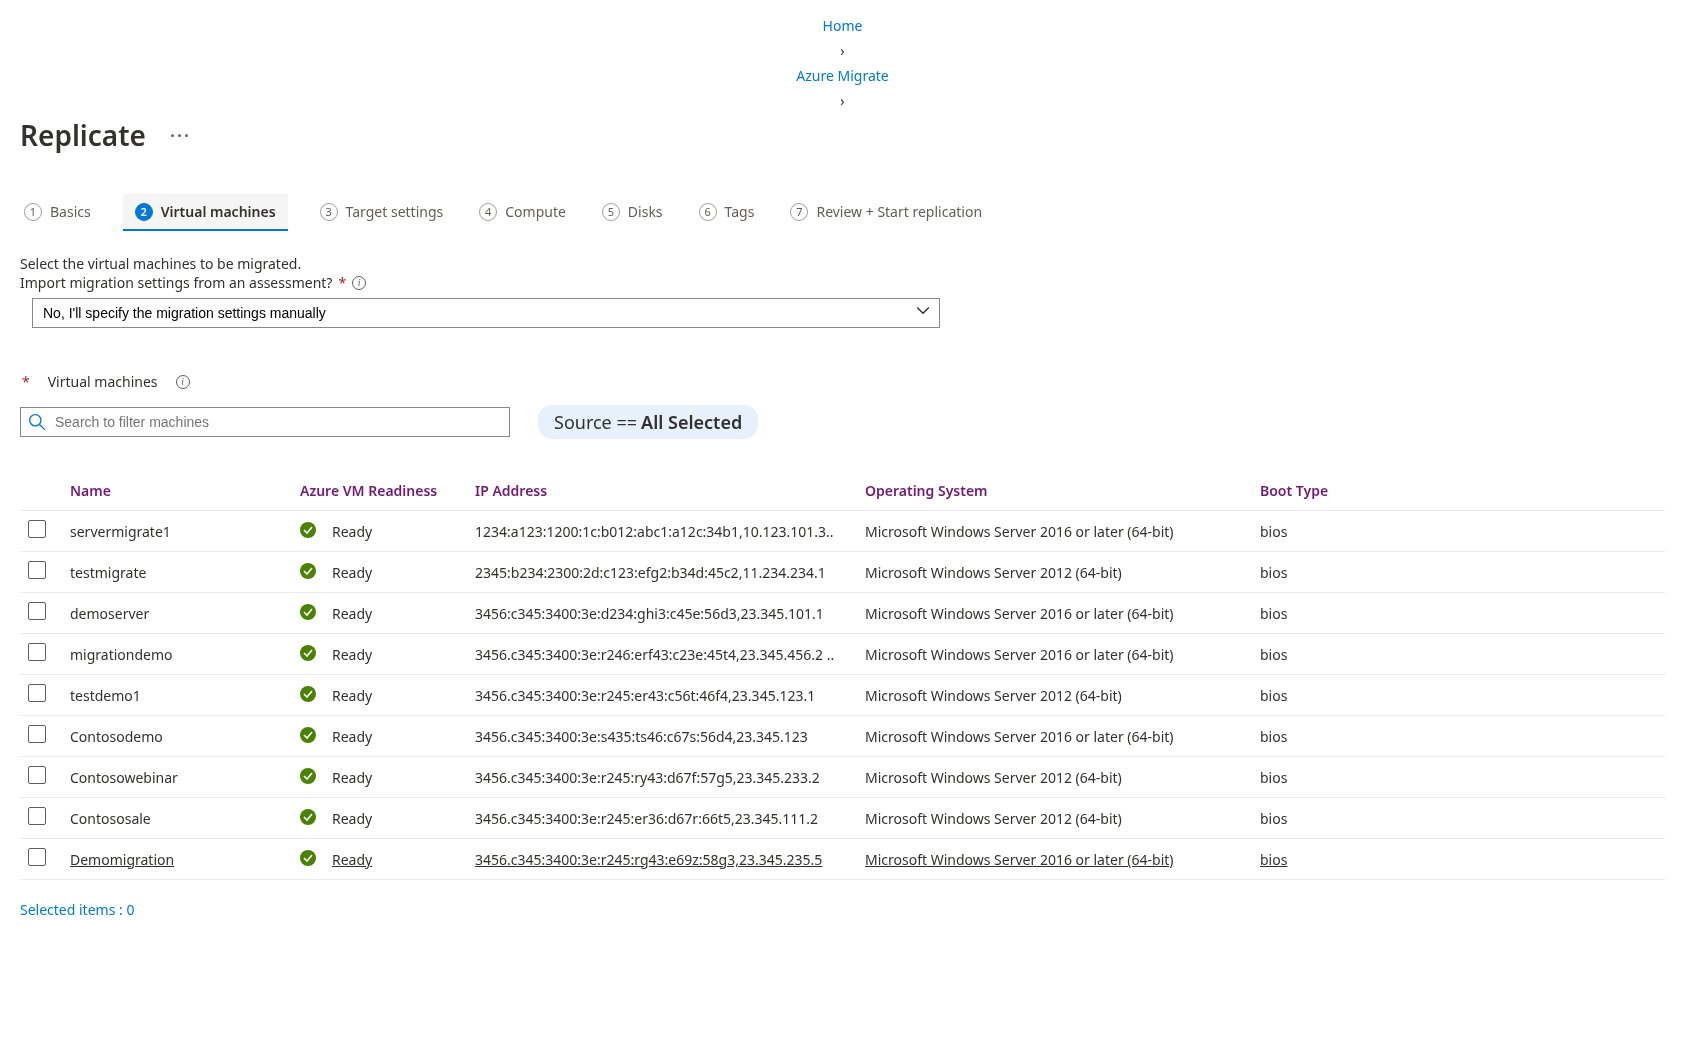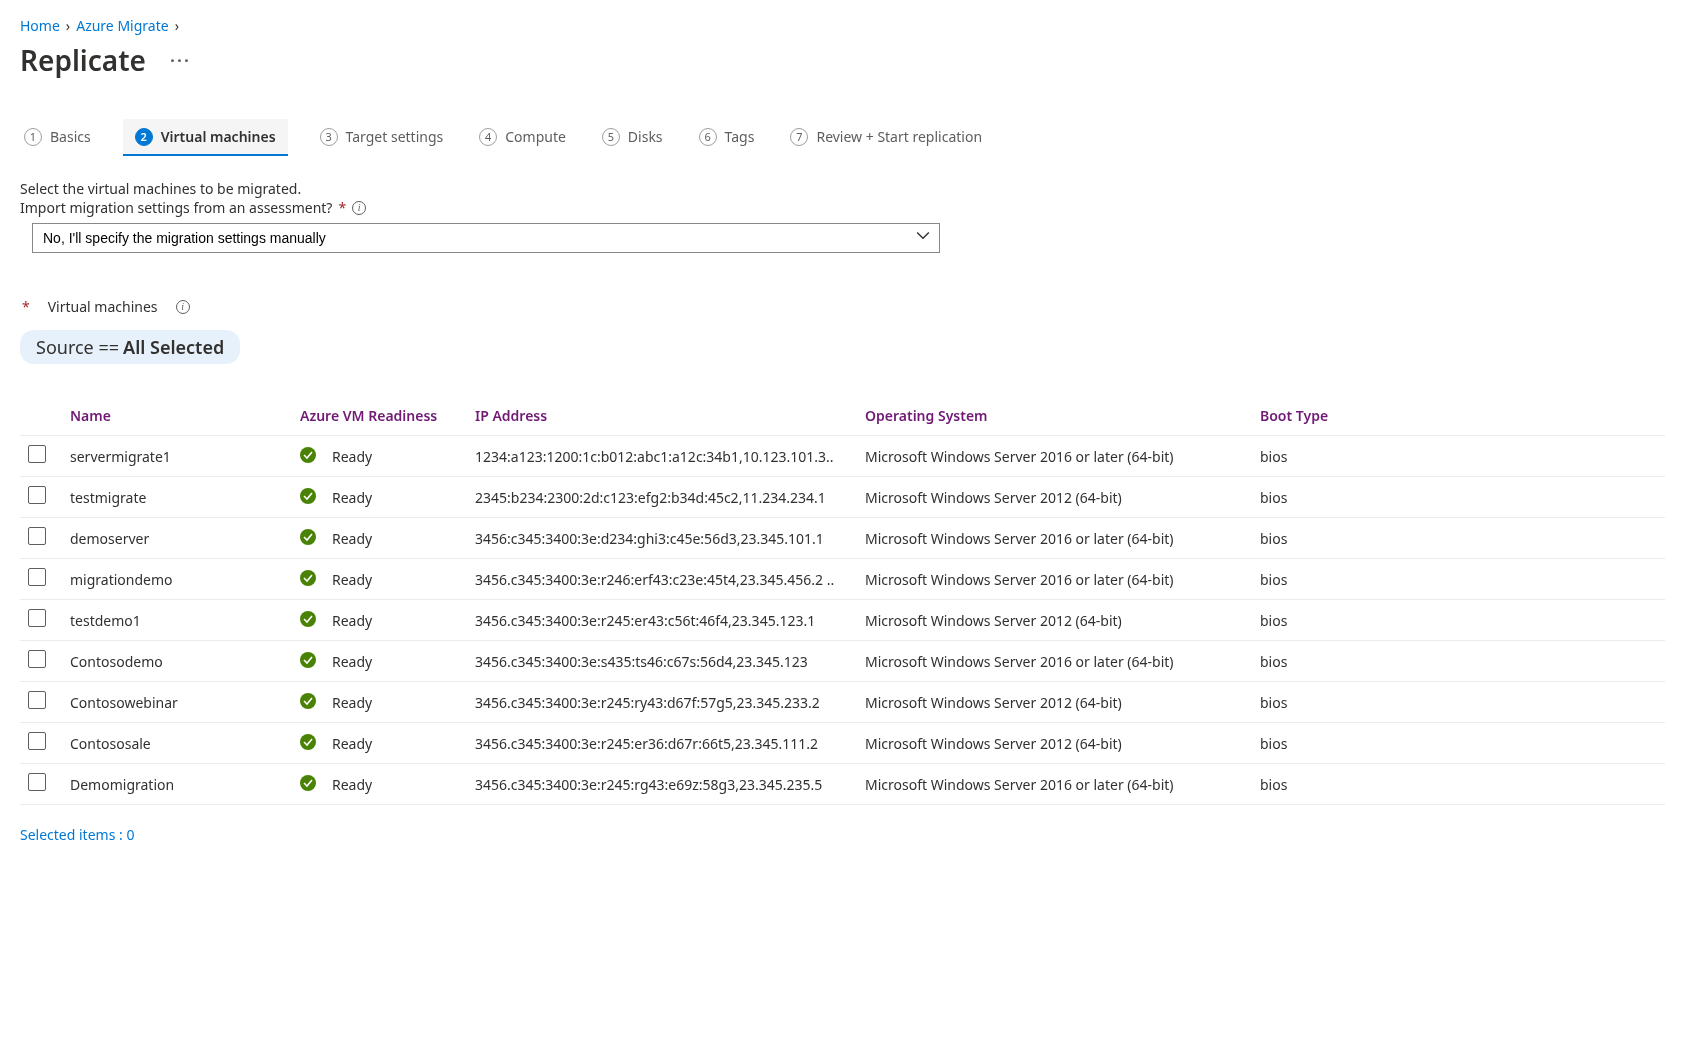--- a/index.html
+++ b/index.html
@@ -5,21 +5,21 @@
   * { box-sizing: border-box; }
   body {
     margin: 0;
     padding: 16px 20px;
     font-family: "Segoe UI", -apple-system, system-ui, sans-serif;
     font-size: 13px;
     color: #323130;
     background: #ffffff;
   }
   a { color: #0078d4; text-decoration: none; }
-  .breadcrumb { font-size: 14px; margin-bottom: 6px; display: flex; align-items: center; gap: 6px; }
+  .breadcrumb { font-size: 14px; margin-bottom: 6px; display: flex; align-items: center; gap: 6px; flex-direction: column; }
   .breadcrumb .sep { color: #323130; }
   h1.page-title { font-size: 28px; font-weight: 600; margin: 4px 0 40px 0; display: flex; align-items: center; gap: 24px; }
   h1 .dots { font-size: 18px; color: #605e5c; letter-spacing: 2px; cursor: pointer; }
 
   .tabs {
     display: flex;
     align-items: center;
     gap: 28px;
     border-bottom: 1px solid transparent;
     margin-bottom: 22px;
@@ -156,21 +156,21 @@
   }
   .vm-table th.chk-col, .vm-table td.chk-col { width: 42px; padding-left: 8px; }
   .vm-table td {
     padding: 9px 8px;
     border-top: 1px solid #edebe9;
     color: #323130;
     white-space: nowrap;
     overflow: hidden;
     text-overflow: ellipsis;
   }
-  .vm-table tbody tr:last-child td { border-bottom: 1px solid #edebe9; }
+  .vm-table tbody tr:last-child td { border-bottom: 1px solid #edebe9; text-decoration: underline; }
   .chk {
     width: 18px; height: 18px;
     border: 1px solid #605e5c;
     border-radius: 2px;
     display: inline-block;
     cursor: pointer;
     background: #fff;
   }
   .ready-cell {
     display: flex; gap: 16px;
@@ -259,20 +259,29 @@
   </span>
 </div>
 
 <div class="vm-header">
   <span class="req">*</span>
   <span>Virtual machines</span>
   <span class="info-icon">i</span>
 </div>
 
 <div class="search-row">
+  <div class="search-wrap">
+    <span class="search-icon">
+      <svg viewBox="0 0 16 16">
+          <circle cx="6.5" cy="6.5" r="5" fill="none" stroke="#0078d4" stroke-width="1.2"></circle>
+          <line x1="10.5" y1="10.5" x2="15" y2="15" stroke="#0078d4" stroke-width="1.2"></line>
+        </svg>
+    </span>
+    <input class="search-input" type="text" placeholder="Search to filter machines" style="">
+  </div>
   <div class="filter-pill">
     <span>Source ==</span>
     <span class="val">All Selected</span>
   </div>
 </div>
 
 <table class="vm-table">
   <thead>
     <tr>
       <th class="chk-col"></th>

